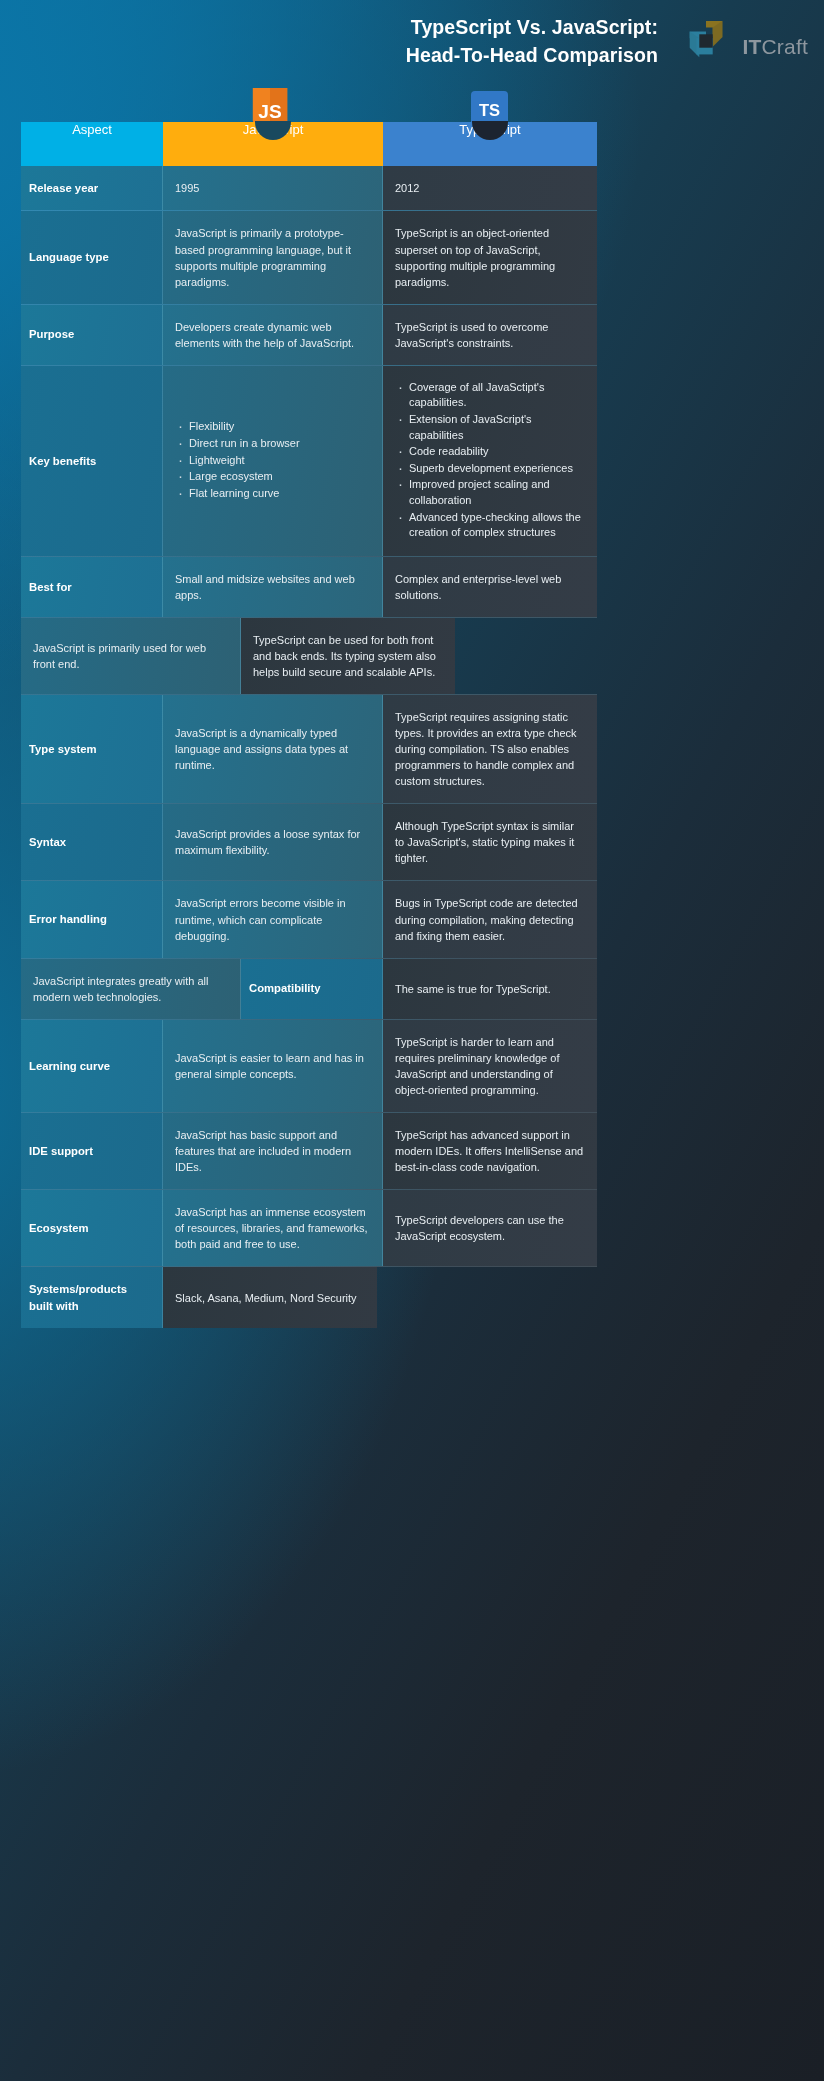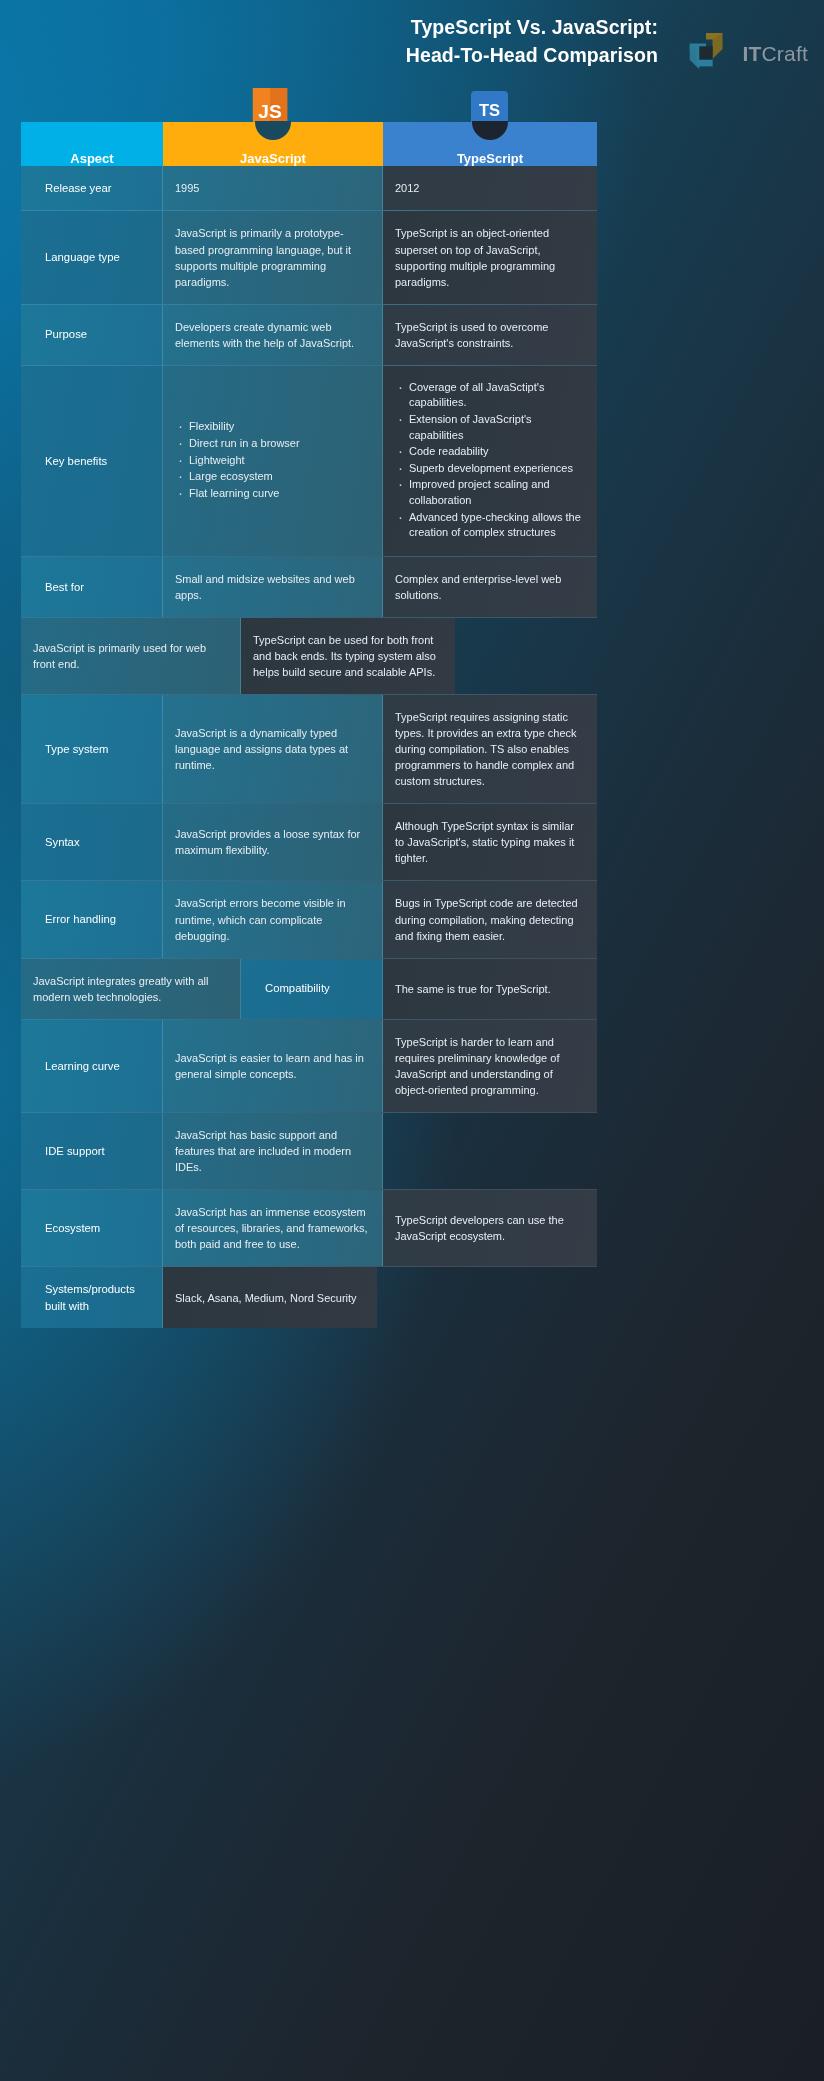--- a/index.html
+++ b/index.html
@@ -41,23 +41,23 @@
     font-weight: bold;
     line-height: 1.42;
     letter-spacing: 0.1px;
     padding: 0 150px;
   }
   .title-line { display: block; }
 
   .brand-logo {
     position: absolute;
     right: 16px;
-    top: 30px;
+    top: 18px;
     display: flex;
-    align-items: flex-start;
+    align-items: center;
     gap: 16px;
   }
   .brand-mark { width: 46px; height: 46px; display: block; }
   .brand-text {
     font-size: 21px;
     font-weight: bold;
     color: #9aa3ab;
     letter-spacing: 0.2px;
     margin-left: -3px;
     margin-top: 12px;
@@ -103,23 +103,23 @@
     position: relative;
   }
   .col-aspect { width: 142px; flex: 0 0 142px; }
   .col-js     { width: 220px; flex: 0 0 220px; }
   .col-ts     { width: 214px; flex: 0 0 214px; }
 
   
   .thead .cell {
     height: 44px;
     display: flex;
-    align-items: flex-end;
+    align-items: flex-start;
     justify-content: center;
-    font-weight: bold;
+    font-weight: normal;
     font-size: 13px;
     color: #ffffff;
   }
   .th-aspect { background: #00b0e6; }
   .th-js     { background: #ffad0d; }
   .th-ts     { background: #3b82ce; }
 
   .th-notch {
     position: absolute;
     top: -1px;
@@ -137,24 +137,24 @@
   .tbody .cell {
     padding: 14px 12px;
     display: flex;
     align-items: center;
     font-size: 11px;
     line-height: 1.46;
     color: #e8eef2;
   }
   .tbody .col-aspect {
     background: linear-gradient(100deg, #1b7396 0%, #1d6e90 100%);
-    font-weight: normal;
+    font-weight: bold;
     font-size: 11.3px;
     color: #ffffff;
-    padding-left: 24px;
+    padding-left: 8px;
     border-right: 1px solid rgba(255,255,255,0.14);
   }
   .tbody .col-js {
     background: linear-gradient(100deg, #236d8b 0%, #2b6277 100%);
     border-right: 1px solid rgba(255,255,255,0.14);
   }
   .tbody .col-ts {
     background: linear-gradient(100deg, #2e3a43 0%, #333b44 100%);
   }
 
@@ -388,20 +388,23 @@
           </div>
       </div>
 
       <div class="row">
         <div class="cell col-aspect">
             <span>IDE support</span>
           </div>
         <div class="cell col-js">
             <p class="cell-text">JavaScript has basic support and features that are included in modern IDEs.</p>
           </div>
+        <div class="cell col-ts">
+            <p class="cell-text">TypeScript has advanced support in modern IDEs. It offers IntelliSense and best-in-class code navigation.</p>
+          </div>
       </div>
 
       <div class="row">
         <div class="cell col-aspect">
             <span>Ecosystem</span>
           </div>
         <div class="cell col-js">
             <p class="cell-text">JavaScript has an immense ecosystem of resources, libraries, and frameworks, both paid and free to use.</p>
           </div>
         <div class="cell col-ts">

